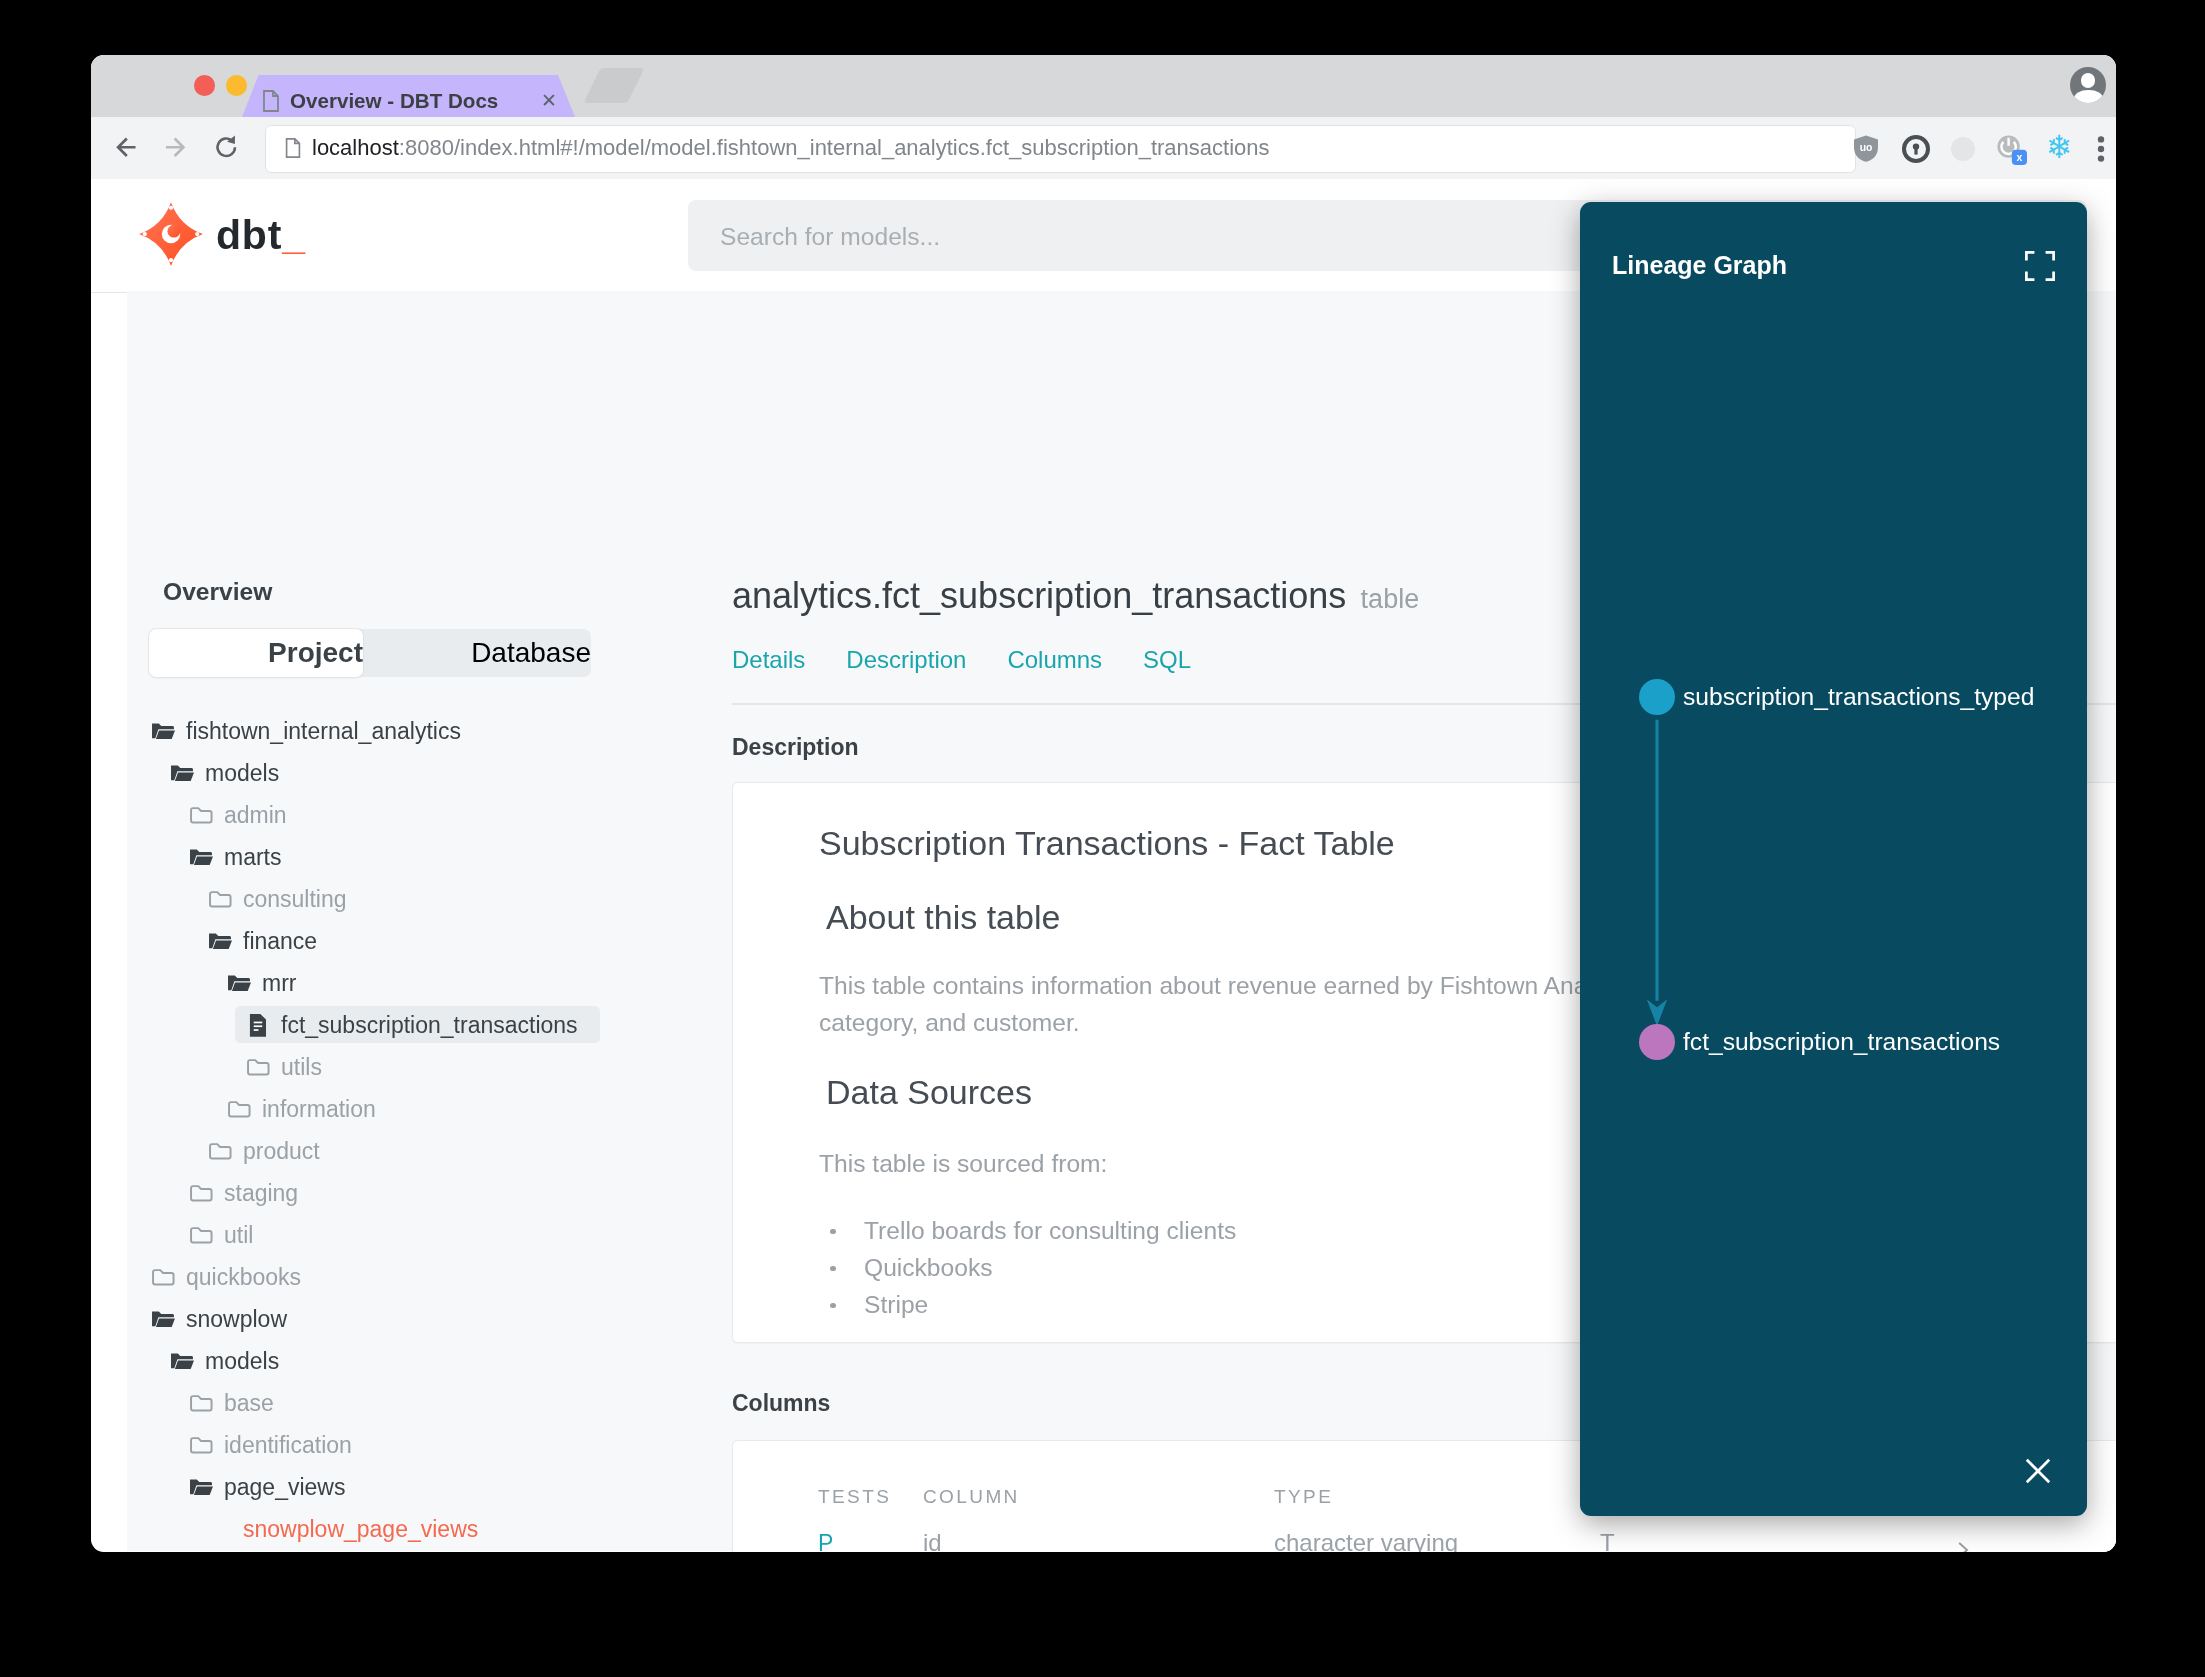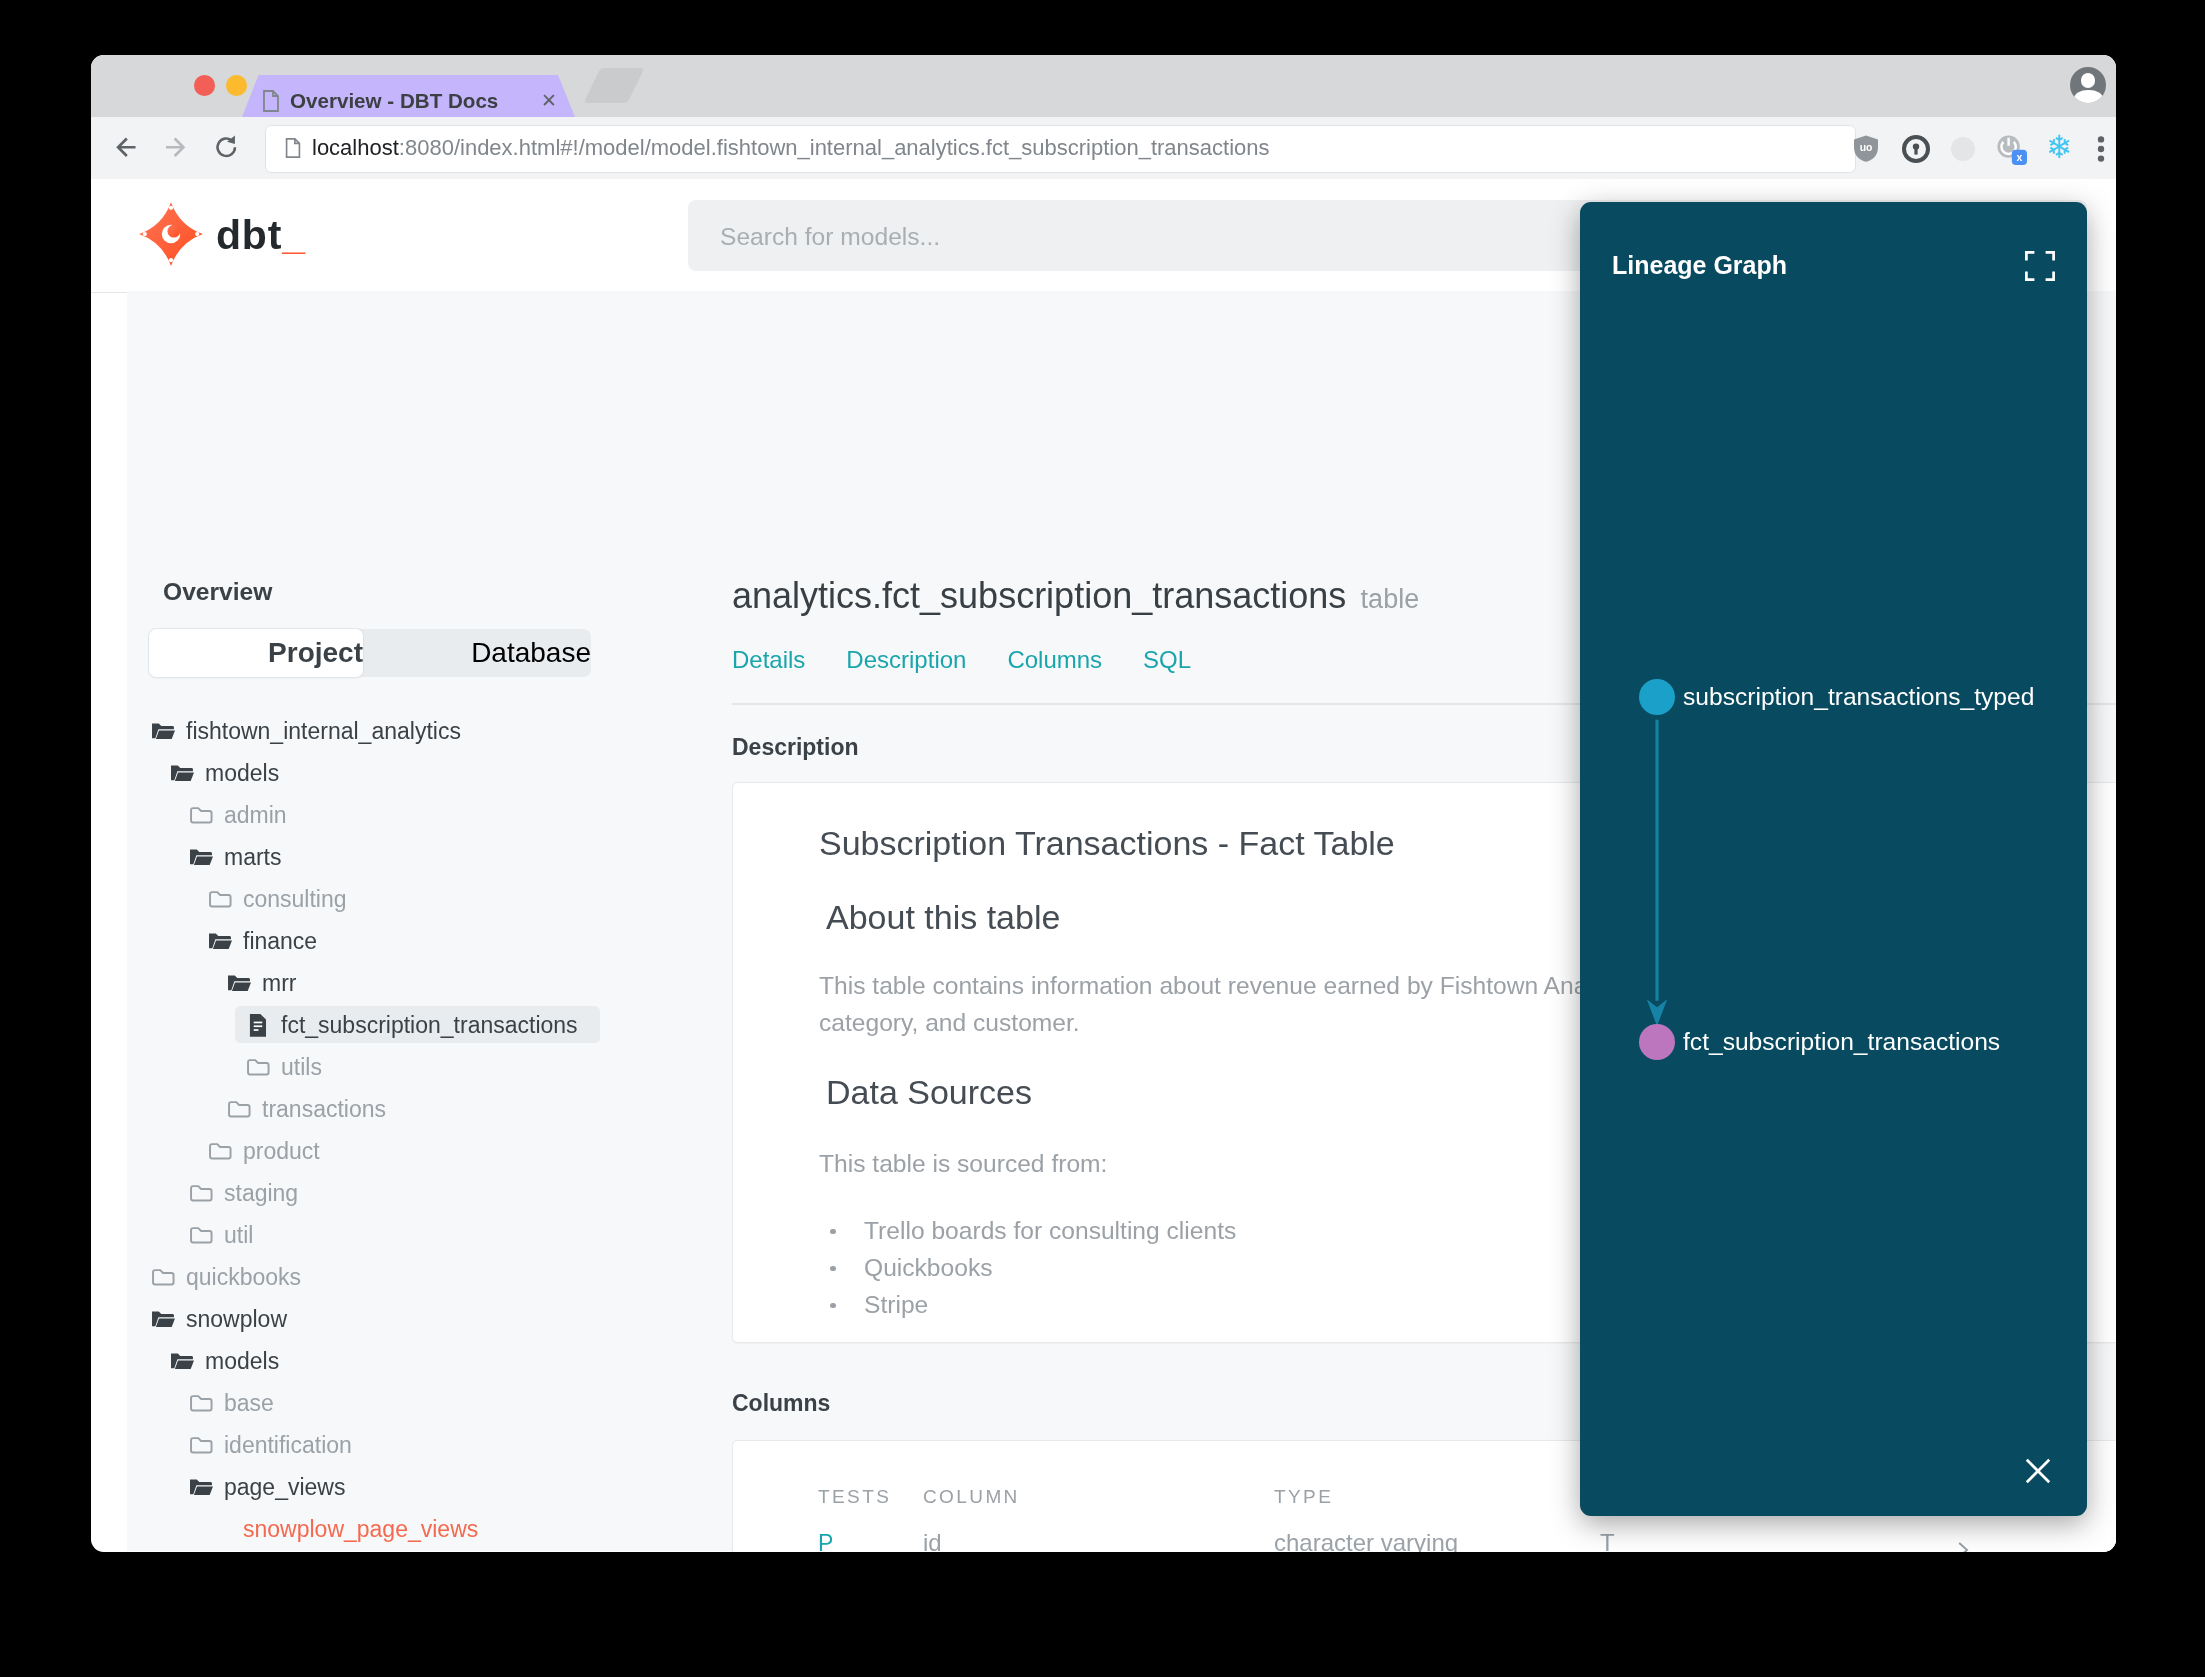--- a/index.html
+++ b/index.html
@@ -235,21 +235,21 @@
           <div class="tree-row">
             <span class="tree-ic" style="left:119px;"><svg viewBox="0 0 24 20" width="24.6" height="24.6">
                 <path d="M2 5 q0-2 2-2 h5 l2.8 2.8 H20 q2 0 2 2 V15 q0 2 -2 2 H4 q-2 0 -2-2 Z" fill="none" stroke="#9aa1a7" stroke-width="1.9"></path>
               </svg></span>
             <span class="tree-lb t-grey" style="left:154px;">utils</span>
           </div>
           <div class="tree-row">
             <span class="tree-ic" style="left:100px;"><svg viewBox="0 0 24 20" width="24.6" height="24.6">
                 <path d="M2 5 q0-2 2-2 h5 l2.8 2.8 H20 q2 0 2 2 V15 q0 2 -2 2 H4 q-2 0 -2-2 Z" fill="none" stroke="#9aa1a7" stroke-width="1.9"></path>
               </svg></span>
-            <span class="tree-lb t-grey" style="left:135px;">transactions</span>
+            <span class="tree-lb t-grey" style="left:135px;">information</span>
           </div>
           <div class="tree-row">
             <span class="tree-ic" style="left:81px;"><svg viewBox="0 0 24 20" width="24.6" height="24.6">
                 <path d="M2 5 q0-2 2-2 h5 l2.8 2.8 H20 q2 0 2 2 V15 q0 2 -2 2 H4 q-2 0 -2-2 Z" fill="none" stroke="#9aa1a7" stroke-width="1.9"></path>
               </svg></span>
             <span class="tree-lb t-grey" style="left:116px;">product</span>
           </div>
           <div class="tree-row">
             <span class="tree-ic" style="left:62px;"><svg viewBox="0 0 24 20" width="24.6" height="24.6">
                 <path d="M2 5 q0-2 2-2 h5 l2.8 2.8 H20 q2 0 2 2 V15 q0 2 -2 2 H4 q-2 0 -2-2 Z" fill="none" stroke="#9aa1a7" stroke-width="1.9"></path>

